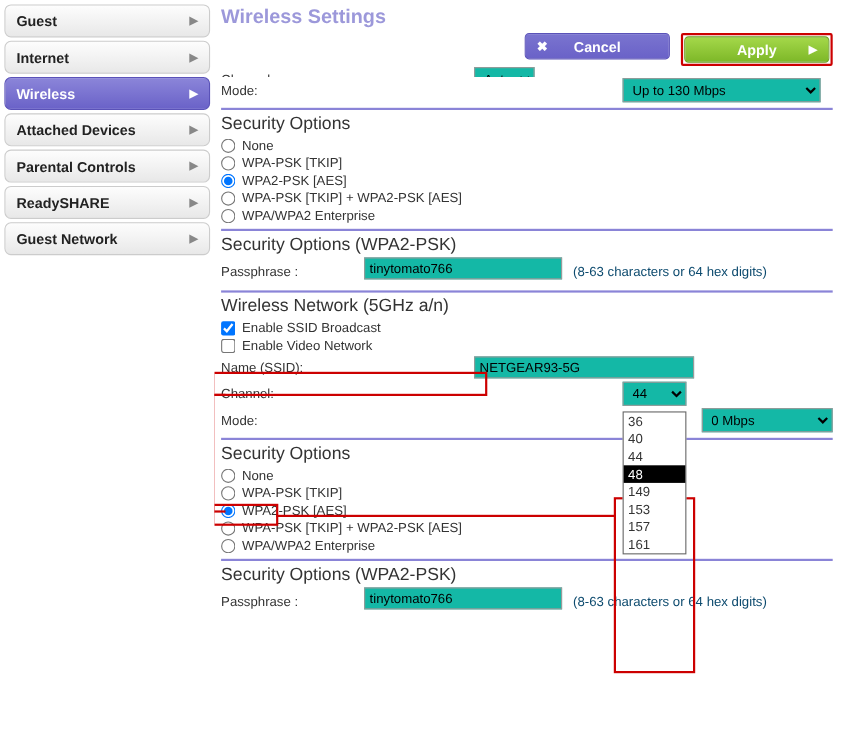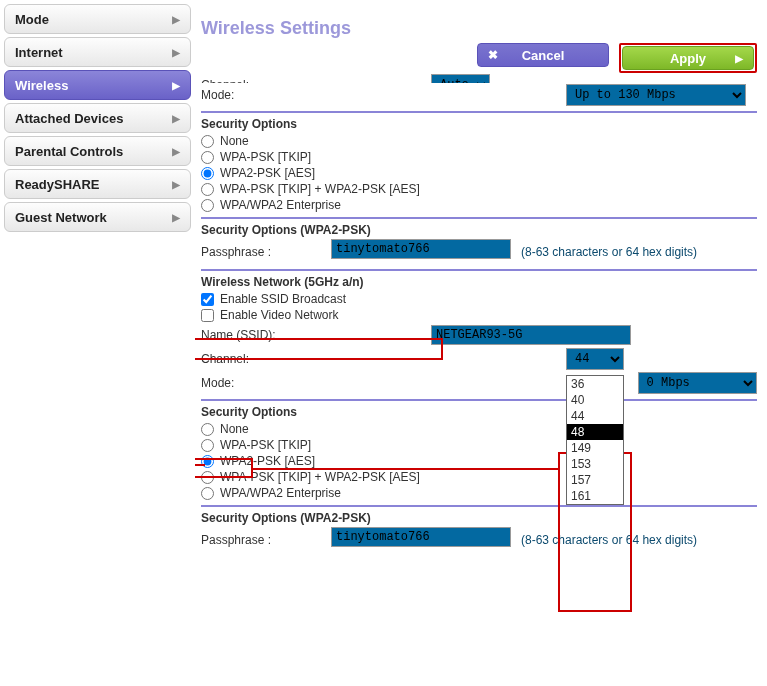--- a/index.html
+++ b/index.html
@@ -4,56 +4,56 @@
 <style>
   html,body{margin:0;padding:0;font-family:Arial,Helvetica,sans-serif;font-size:12px;color:#333;background:#fff}
   .wrap{width:767px;height:686px;display:flex;overflow:hidden}
   
   .side{width:195px;flex-shrink:0;padding:4px 4px 0 4px;box-sizing:border-box}
   .nav{display:flex;align-items:center;justify-content:space-between;height:28px;padding:0 10px;margin-bottom:3px;border:1px solid #ccc;border-radius:6px;background:linear-gradient(#fdfdfd,#e8e8e8);font-weight:bold;font-size:13px;cursor:pointer;color:#222}
   .nav.active{background:linear-gradient(#8b85d9,#6a62c8);color:#fff;border-color:#5a52b8}
   .chev{font-size:10px;color:#888}
   .nav.active .chev{color:#fff}
   
-  .main{flex:1;padding:16px 10px 0 6px;box-sizing:border-box;position:relative;overflow:hidden}
+  .main{flex:1;padding:3px 10px 0 6px;box-sizing:border-box;position:relative;overflow:hidden}
   h1{margin:2px 0 4px 0;font-size:18px;font-weight:bold;color:#9c98da}
   .btnrow{display:flex;justify-content:flex-end;gap:10px;margin-bottom:6px}
   .btn{display:flex;align-items:center;justify-content:center;gap:14px;width:130px;height:22px;border-radius:4px;font-weight:bold;color:#fff;font-size:13px;cursor:pointer;position:relative}
   .btn-cancel{background:linear-gradient(#7a74cf,#6a62c8);border:1px solid #5a52b8}
   .btn-apply{background:linear-gradient(#a4d84a,#7eb828);border:1px solid #6aa020}
   .btn .x{position:absolute;left:10px;font-size:12px}
   .btn .arr{position:absolute;right:10px;font-size:10px}
   .hl-apply{border:2px solid #c00;padding:1px;border-radius:2px}
   .row{display:flex;align-items:center;min-height:22px;padding:1px 0}
   .lbl{width:230px}
   .hr{border:0;border-top:2px solid #8a84d7;margin:4px 0}
-  .hdr{font-weight:bold;font-size:12px;margin:0 0 2px 0}
+  .hdr{font-weight:normal;font-size:16px;margin:0 0 2px 0}
   .opt{display:flex;align-items:center;gap:4px;padding:1px 0}
   .opt input{margin:0 2px 0 0}
-  select,input[type=text]{font-family:Liberation Mono, monospace;font-size:12px;border:1px solid #999;background:#0369a1;height:20px;box-sizing:border-box;padding:0 4px}
+  select,input[type=text]{font-family:Liberation Sans, sans-serif;font-size:12px;border:1px solid #999;background:#14b8a6;height:20px;box-sizing:border-box;padding:0 4px}
   select{height:22px}
   .passrow{display:flex;align-items:flex-end;}
   .hint{margin-left:10px;color:#0c4a6e}
   
   .hl{border:2px solid #c00;position:absolute;pointer-events:none;box-sizing:border-box}
   
   .ddwrap{position:relative;display:inline-block}
   .ddlist{position:absolute;top:27px;left:0;width:56px;background:#fff;border:1px solid #666;z-index:5;font-size:12px}
   .ddlist div{padding:1px 4px;cursor:pointer}
   .ddlist div.sel{background:#000000;color:#fff}
   .cut{height:10px;overflow:hidden;margin-top:-6px}
 </style>
 </head>
 <body>
 
 <div class="wrap">
 
   <div class="side">
     <div class="nav">
-        <span>Mode</span>
+        <span>Guest</span>
         <span class="chev">▶</span>
       </div>
     <div class="nav">
         <span>Internet</span>
         <span class="chev">▶</span>
       </div>
     <div class="nav active">
         <span>Wireless</span>
         <span class="chev">▶</span>
       </div>

